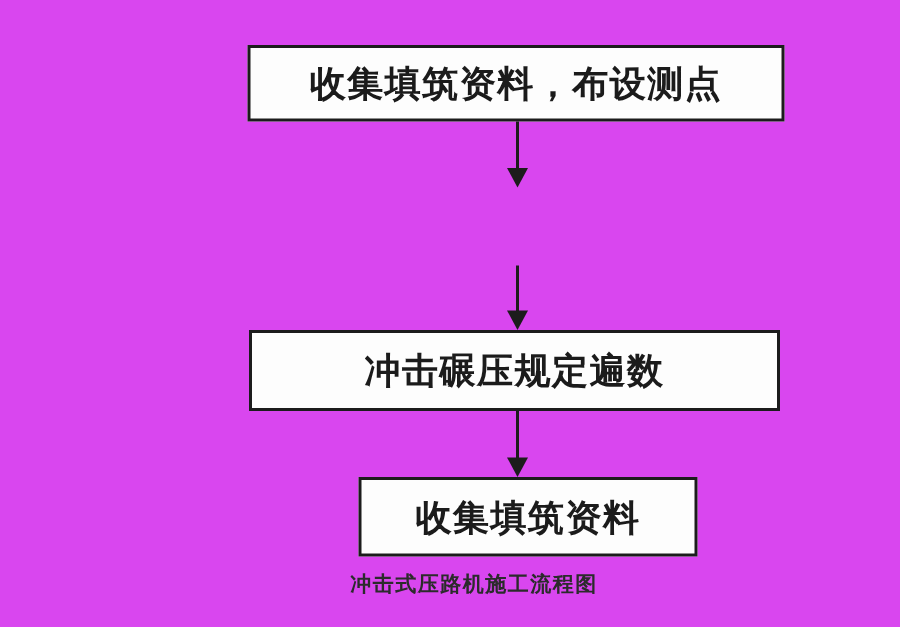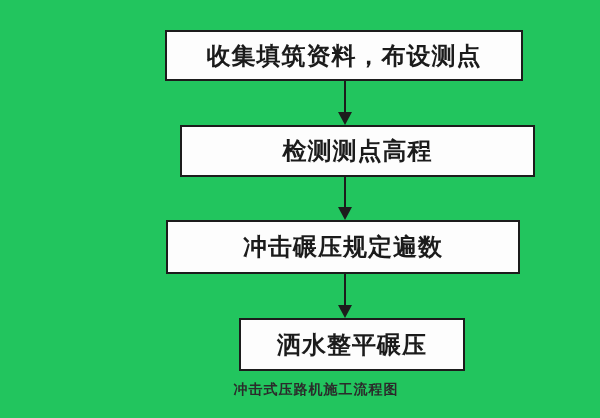--- a/index.html
+++ b/index.html
@@ -5,21 +5,21 @@
   * { margin: 0; padding: 0; box-sizing: border-box; }
   html, body { width: 600px; height: 418px; }
   body {
     font-family: "Liberation Sans", "DejaVu Sans", sans-serif;
     background: #ffffff;
   }
   .canvas {
     position: relative;
     width: 600px;
     height: 418px;
-    background: #22c55e;
+    background: #d946ef;
     overflow: hidden;
   }
   .flow-box {
     position: absolute;
     border: 2px solid #1c1c1c;
     background: #fdfdfd;
     display: flex;
     align-items: center;
     justify-content: center;
     font-size: 24px;
@@ -74,31 +74,30 @@
 
 <div class="canvas">
 
   <div class="flow-box box-1">收集填筑资料，布设测点</div>
 
   <div class="arrow arrow-1">
     <div class="shaft"></div>
     <div class="head"></div>
   </div>
 
-  <div class="flow-box box-2">检测测点高程</div>
 
   <div class="arrow arrow-2">
     <div class="shaft"></div>
     <div class="head"></div>
   </div>
 
   <div class="flow-box box-3">冲击碾压规定遍数</div>
 
   <div class="arrow arrow-3">
     <div class="shaft"></div>
     <div class="head"></div>
   </div>
 
-  <div class="flow-box box-4">洒水整平碾压</div>
+  <div class="flow-box box-4">收集填筑资料</div>
 
   <div class="caption">冲击式压路机施工流程图</div>
 
 </div>
 
 </body></html>

